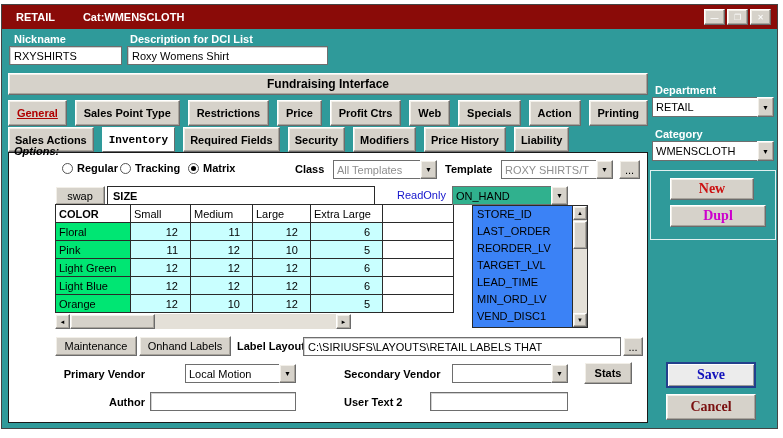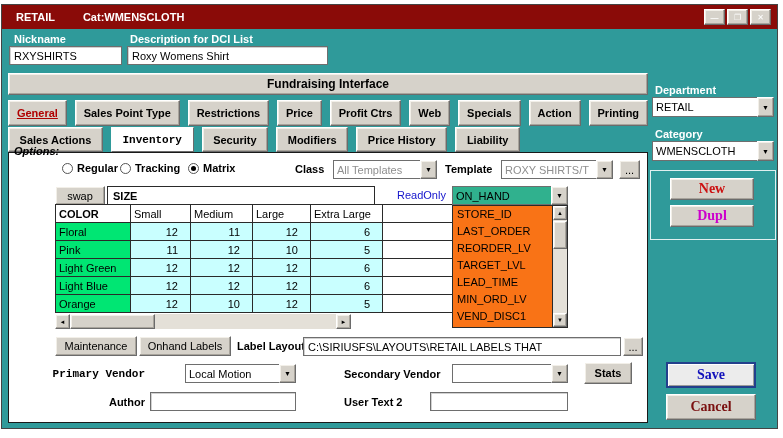--- a/index.html
+++ b/index.html
@@ -44,21 +44,21 @@
   .panel { background:#ffffff; border:1px solid #1a1a1a; }
 
   .gcell { border-right:1px solid #2a2a2a; border-bottom:1px solid #2a2a2a; display:flex; align-items:center; padding:0 3px; white-space:nowrap; overflow:hidden; }
   .grow { display:flex; height:18px; }
   .grid { border-left:1px solid #2a2a2a; border-top:1px solid #2a2a2a; }
   .c0 { width:75px; } .c1 { width:60px; } .c2 { width:62px; } .c3 { width:58px; } .c4 { width:72px; } .c5 { width:71px; border-right:1px solid #2a2a2a; }
   .colorcell { background:#00e673; }
   .valcell { background:#c9ffff; justify-content:flex-end; padding-right:12px; }
   .ghead { background:#fff; }
 
-  .droplist { background:#f97316; border:1px solid #2a2a2a; z-index:10; }
+  .droplist { background:#3b82f6; border:1px solid #2a2a2a; z-index:10;margin-left:20px; }
   .dlitem { height:17px; line-height:17px; padding-left:4px; width:99px; white-space:nowrap; overflow:hidden; }
   .vsb { position:absolute; right:0; top:0; bottom:0; width:15px; background:#e4e0d8; border-left:1px solid #2a2a2a; }
   .vsb .sbtn { position:absolute; left:0; width:14px; height:14px; font-size:6px; }
   .vsb .thumb { position:absolute; left:0; top:15px; width:14px; height:28px; }
   .hsb { background:#e4e0d8; display:flex; align-items:stretch; }
   .hsb .sbtn { width:15px; font-size:6px; }
   .hsb .thumb { width:85px; }
   .hsb .track { flex:1; }
 
   .serifbtn { font-family:"Liberation Serif","DejaVu Serif",serif; font-weight:bold; font-size:14px; }
@@ -131,20 +131,23 @@
   </div>
 
   <div class="abs tabrow" style="left:8px;top:127px;width:512px;height:25px;border-radius:7px;">
     <div class="tab">
         <span>Sales Actions</span>
       </div>
     <div class="tab active">
         <span>Inventory</span>
       </div>
     <div class="tab">
+        <span>Required Fields</span>
+      </div>
+    <div class="tab">
         <span>Security</span>
       </div>
     <div class="tab">
         <span>Modifiers</span>
       </div>
     <div class="tab">
         <span>Price History</span>
       </div>
     <div class="tab">
         <span>Liability</span>
@@ -258,21 +261,21 @@
       <div class="btn sbtn" style="bottom:0;">▼</div>
     </div>
   </div>
 
   <div class="abs btn" style="left:55px;top:336px;width:82px;height:20px;">Maintenance</div>
   <div class="abs btn" style="left:139px;top:336px;width:92px;height:20px;">Onhand Labels</div>
   <span class="abs blbl" style="left:237px;top:340px;">Label Layout</span>
   <div class="abs sunk" style="left:303px;top:337px;width:318px;height:19px;">C:\SIRIUSFS\LAYOUTS\RETAIL LABELS THAT</div>
   <div class="abs btn" style="left:623px;top:337px;width:20px;height:19px;">...</div>
 
-  <span class="abs blbl rlabel" style="left:48px;top:368px;width:97px;font-family:Liberation Mono, monospace;">Primary Vendor</span>
+  <span class="abs blbl rlabel" style="left:48px;top:368px;width:97px;">Primary Vendor</span>
   <div class="abs combo" style="left:150px;top:364px;width:146px;height:19px;padding-left:35px;">
     <span class="cval">Local Motion</span>
     <span class="btn carr">▼</span>
   </div>
   <span class="abs blbl" style="left:344px;top:368px;">Secondary Vendor</span>
   <div class="abs combo" style="left:452px;top:364px;width:116px;height:19px;">
     <span class="cval"></span>
     <span class="btn carr">▼</span>
   </div>
   <div class="abs btn blbl" style="left:584px;top:362px;width:48px;height:22px;">Stats</div>
@@ -287,17 +290,17 @@
     <span class="cval">RETAIL</span>
     <span class="btn carr">▼</span>
   </div>
   <span class="abs wlbl" style="left:655px;top:128px;">Category</span>
   <div class="abs combo" style="left:652px;top:141px;width:122px;height:20px;">
     <span class="cval">WMENSCLOTH</span>
     <span class="btn carr">▼</span>
   </div>
   <div class="abs ndpanel" style="left:650px;top:170px;width:126px;height:70px;"></div>
   <div class="abs btn serifbtn newbtn" style="left:670px;top:178px;width:84px;height:22px;">New</div>
-  <div class="abs btn serifbtn duplbtn" style="left:670px;top:205px;width:84px;height:22px;">Dupl</div>
+  <div class="abs btn serifbtn duplbtn" style="left:670px;top:205px;width:96px;height:22px;">Dupl</div>
   <div class="abs serifbtn savebtn" style="left:666px;top:362px;width:90px;height:26px;display:flex;align-items:center;justify-content:center;">Save</div>
   <div class="abs btn serifbtn cancelbtn" style="left:666px;top:394px;width:90px;height:26px;">Cancel</div>
 
 </div>
 
 </body></html>

